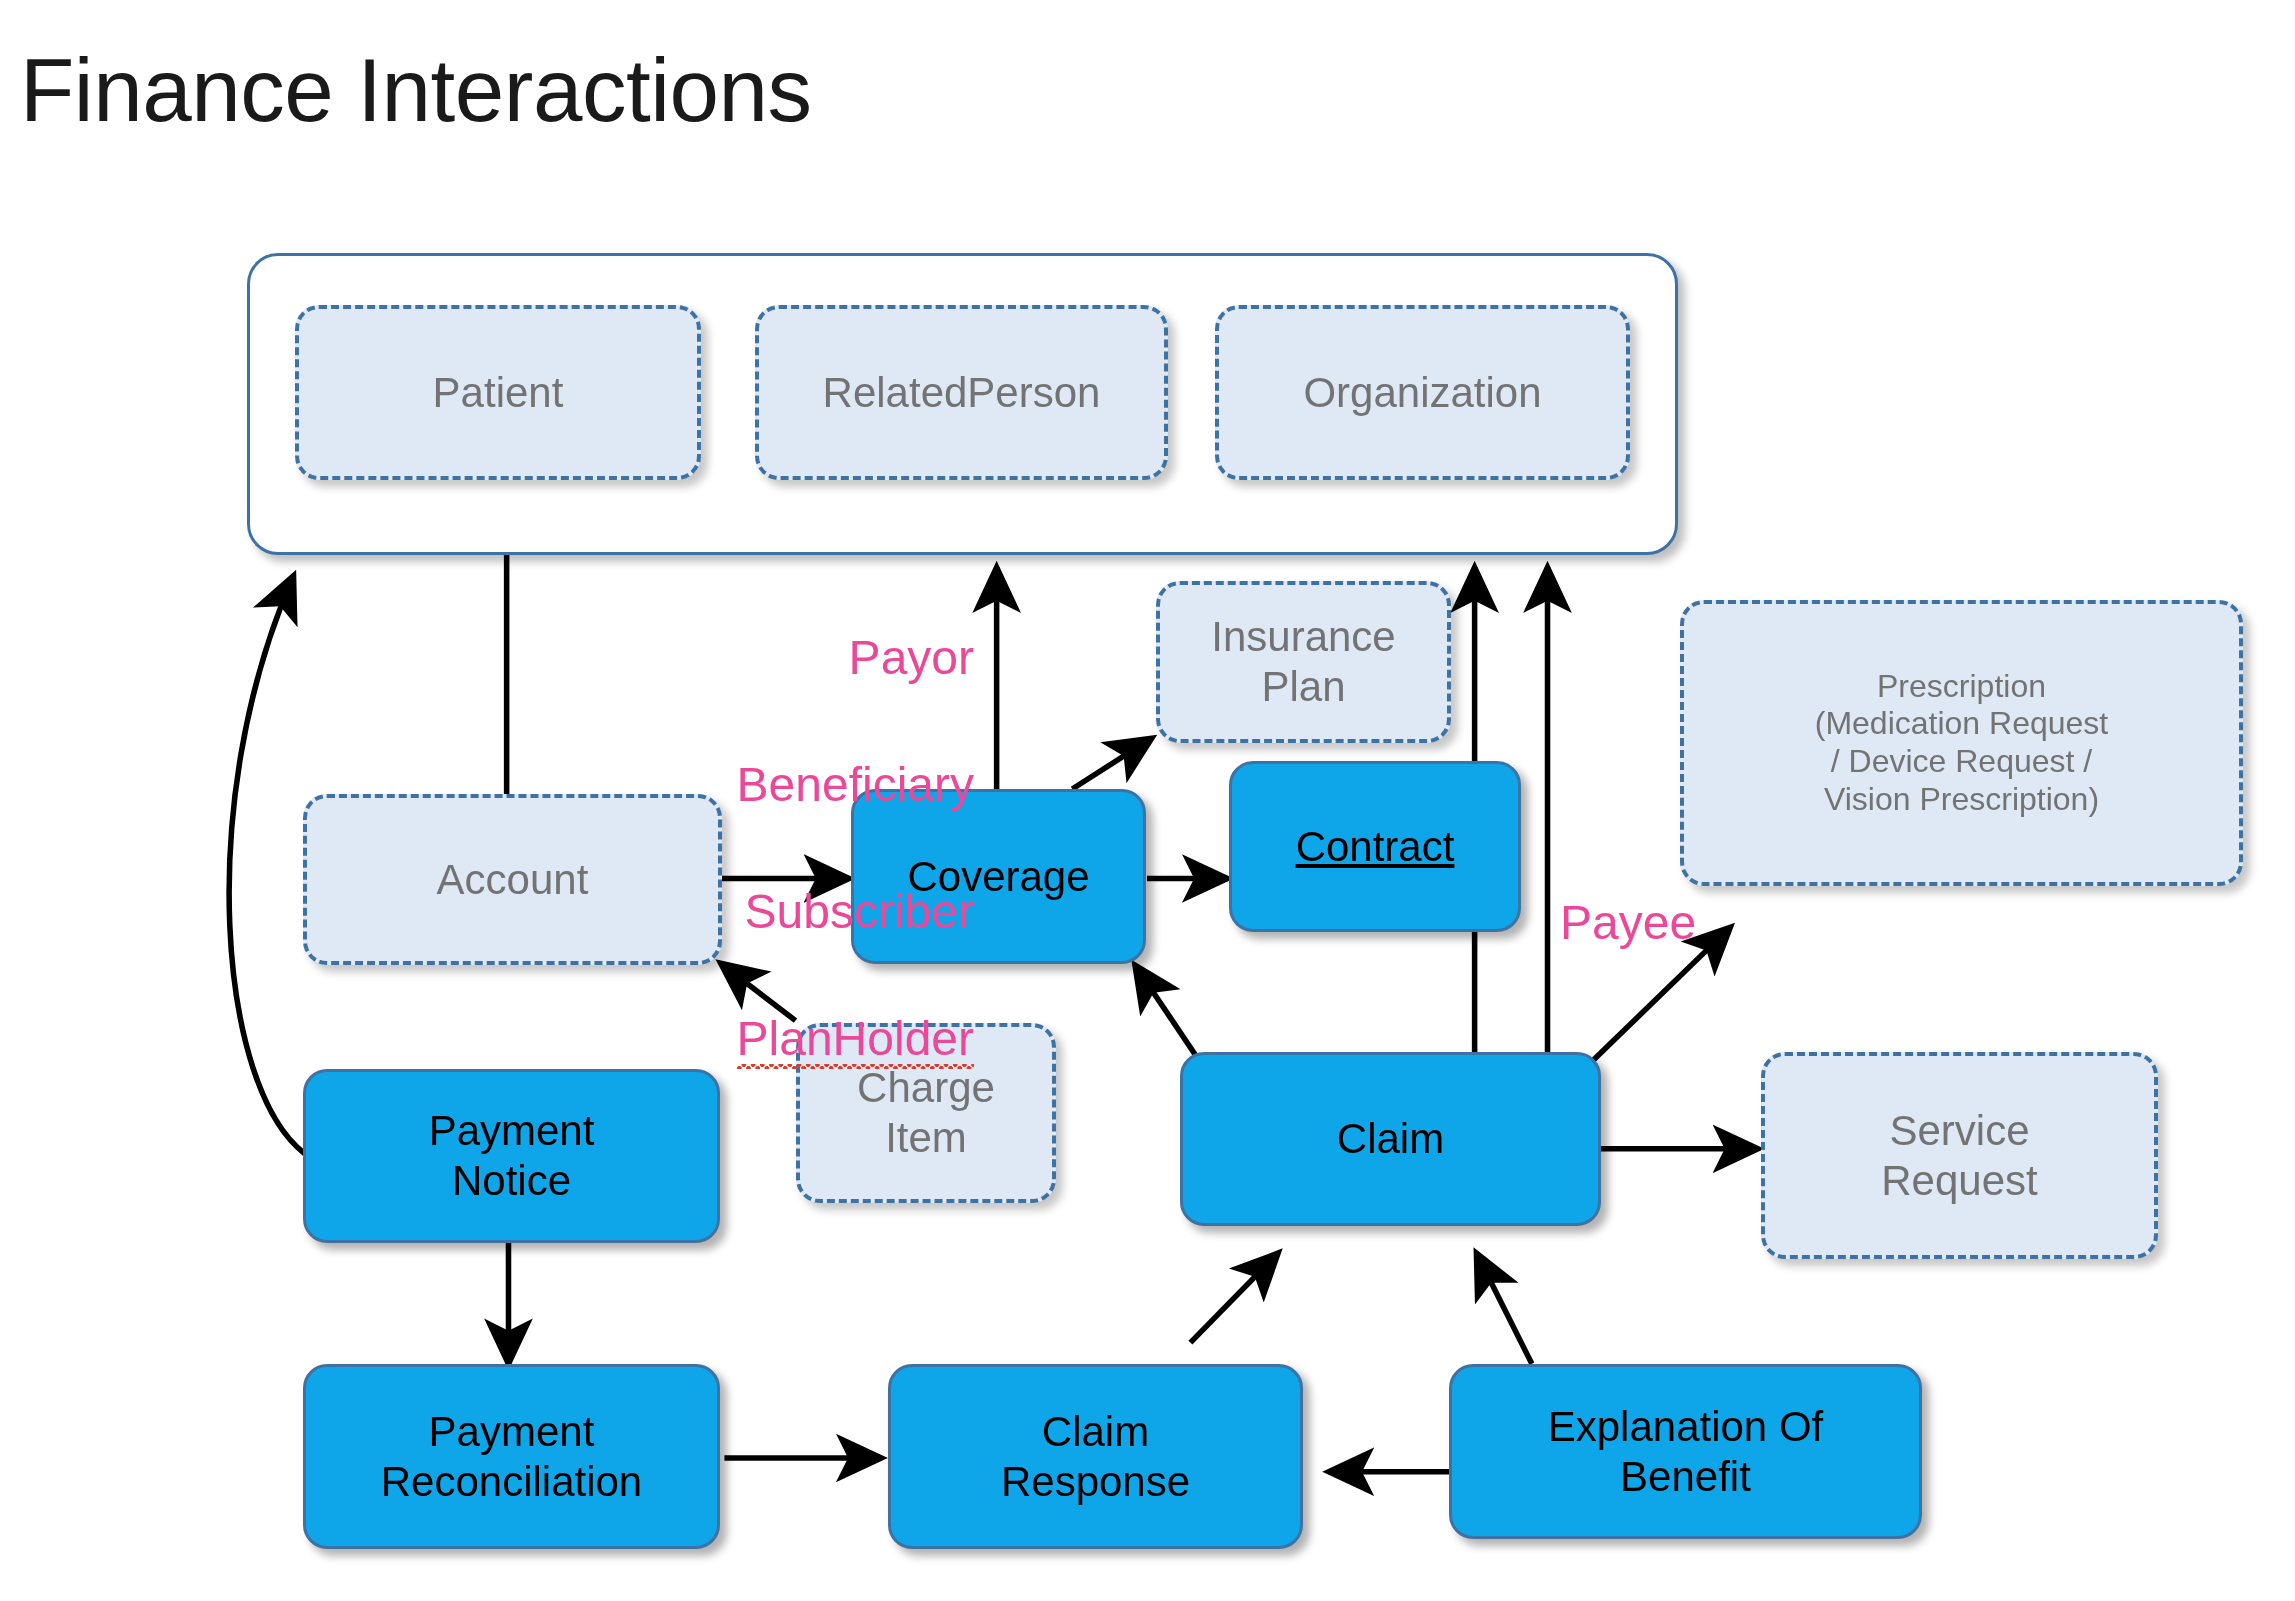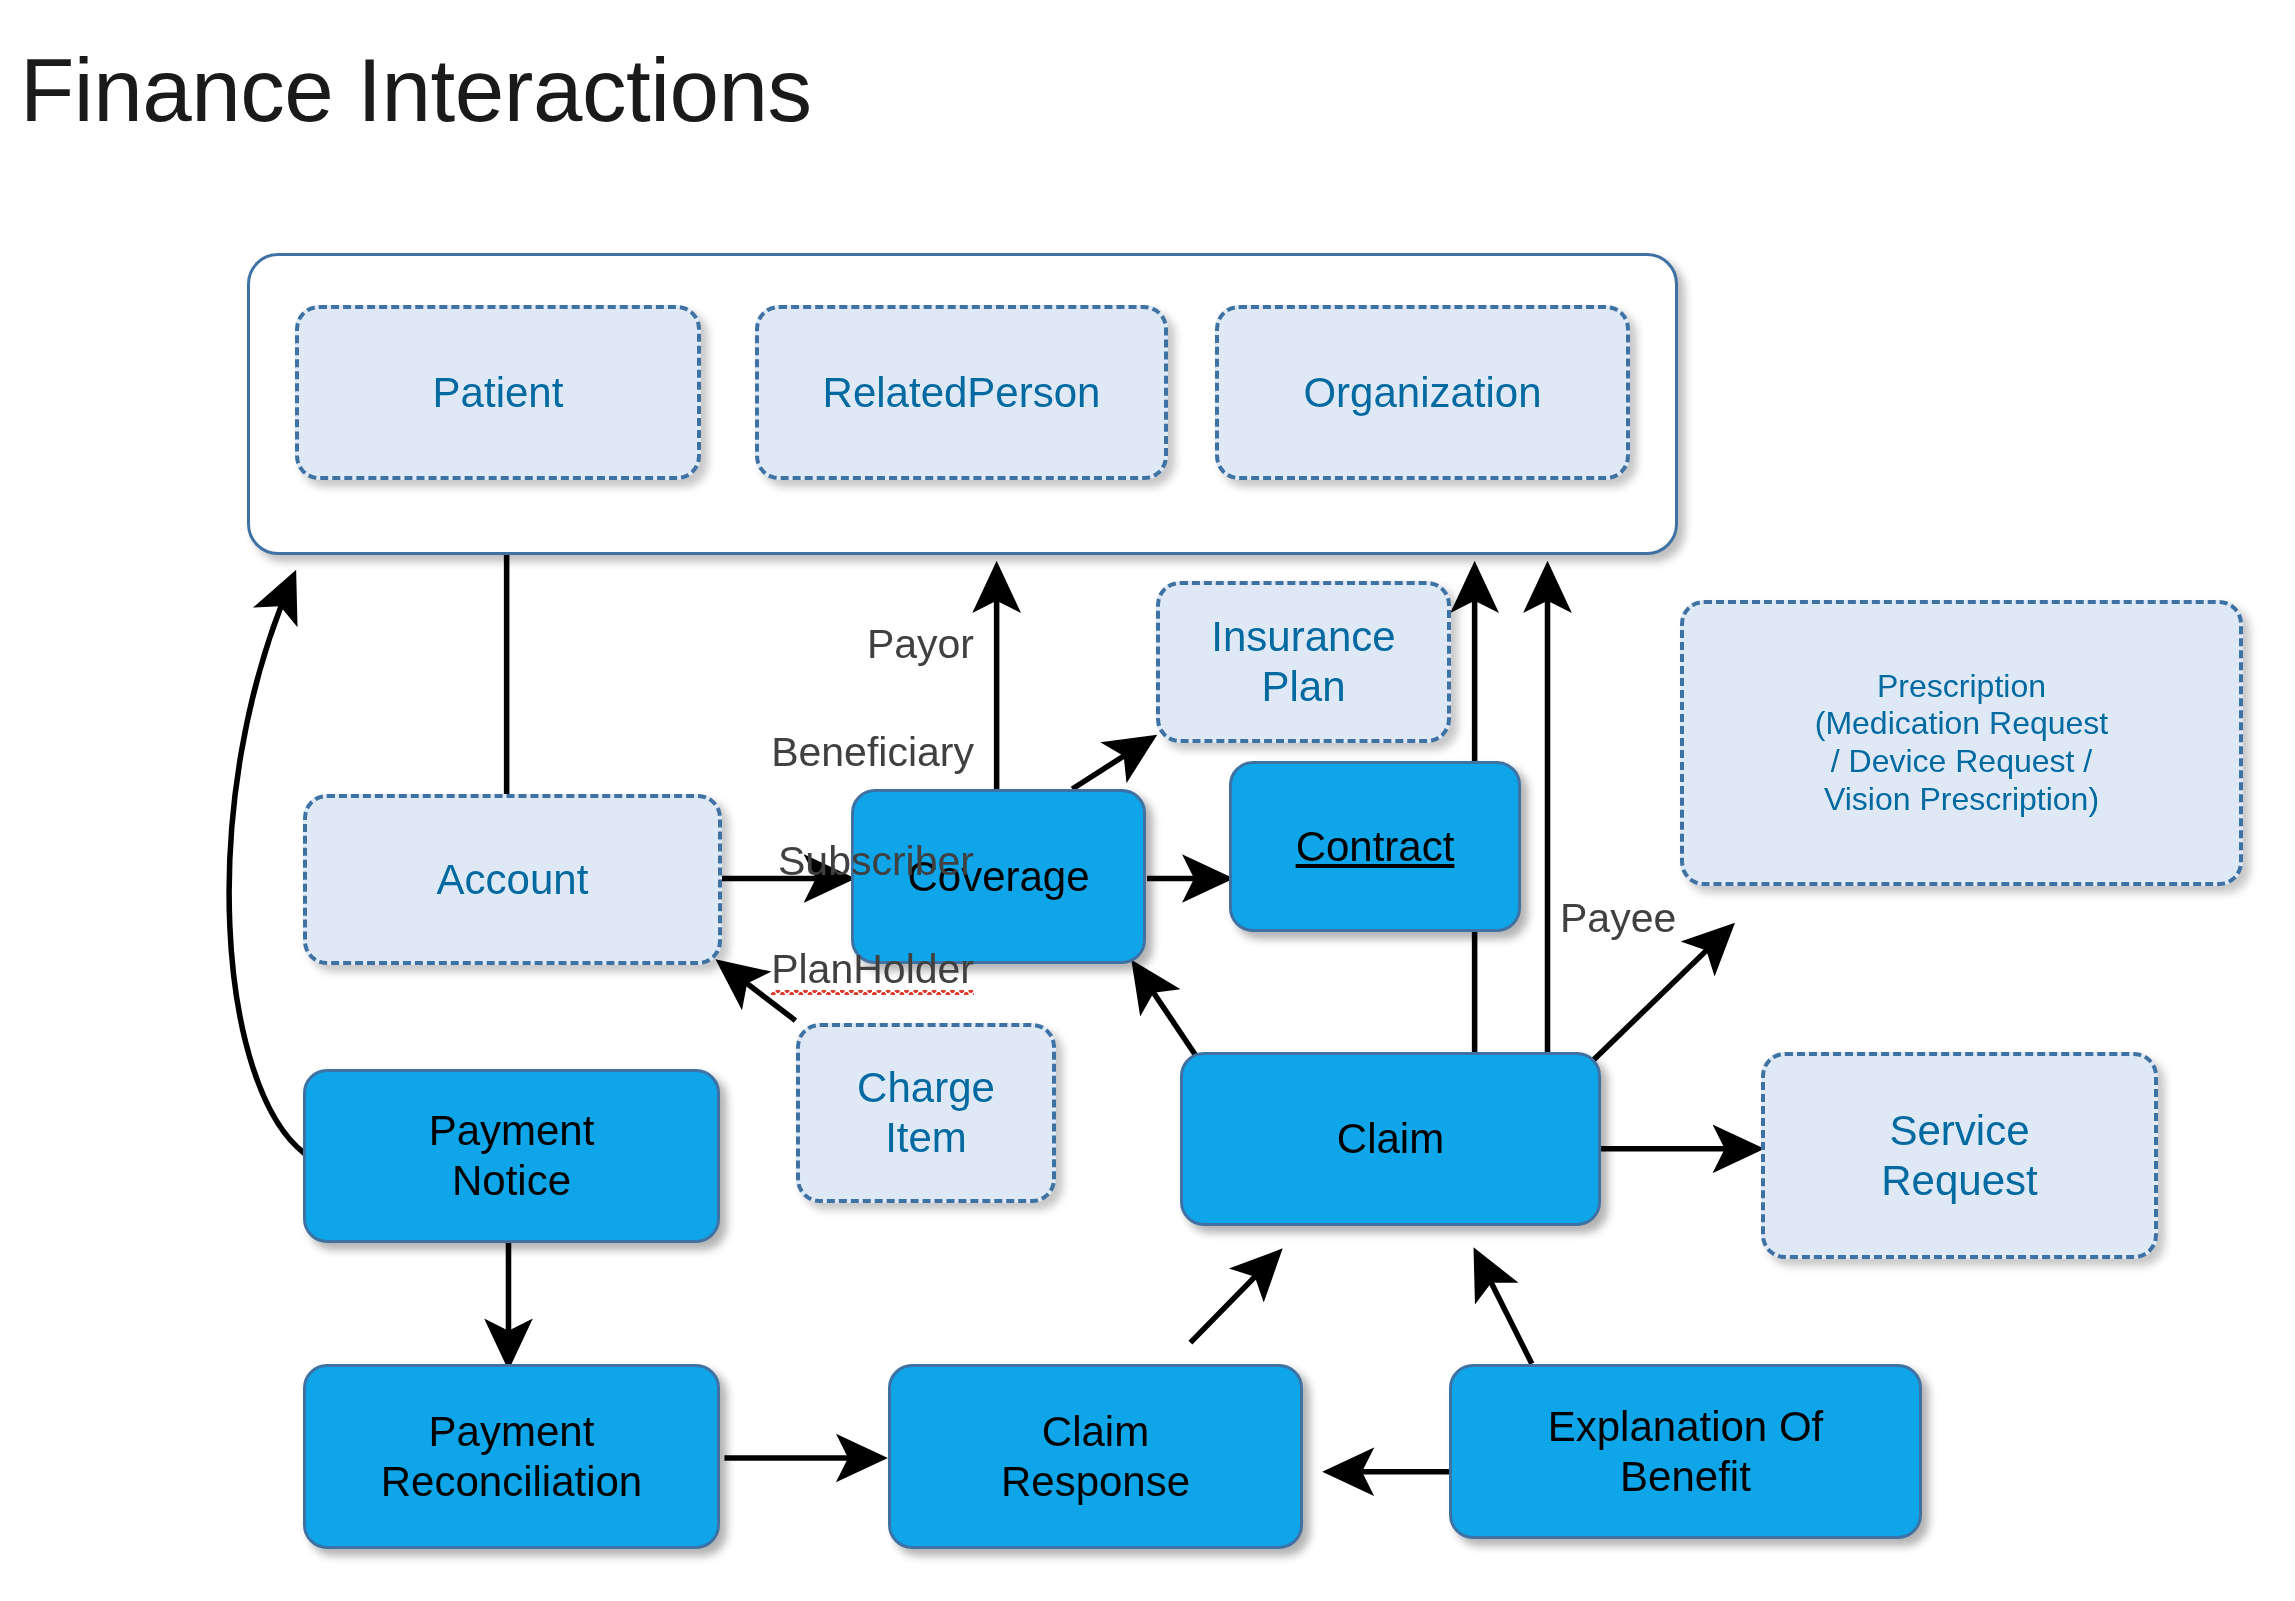--- a/index.html
+++ b/index.html
@@ -57,40 +57,40 @@
     border: 3.7px solid #3f72a4;
     color: #000000;
     box-shadow: 6.5px 6.5px 8.3px rgba(0,0,0,0.30);
   }
 
   
   .node.ghost {
     background: #dee9f5;
     border: 4.6px dashed #3f72a4;
     border-style: dashed;
-    color: #0369a1;
+    color: #737373;
     box-shadow: 6.5px 6.5px 8.3px rgba(0,0,0,0.22);
   }
 
   
   .group-box {
     position: absolute;
     box-sizing: border-box;
     border: 3.7px solid #3f72a4;
     border-radius: 31px;
     background: #ffffff;
     box-shadow: 6.5px 6.5px 8.3px rgba(0,0,0,0.25);
   }
 
   
   .edge-label {
     position: absolute;
-    font-size: 41px;
+    font-size: 48px;
     line-height: 1.32;
-    color: #404040;
+    color: #ec4899;
     white-space: pre-line;
     text-align: right;
   }
   .edge-label.left-align { text-align: left; }
 
   .squiggle {
     display: inline-block;
     position: relative;
   }
   .squiggle::after {

